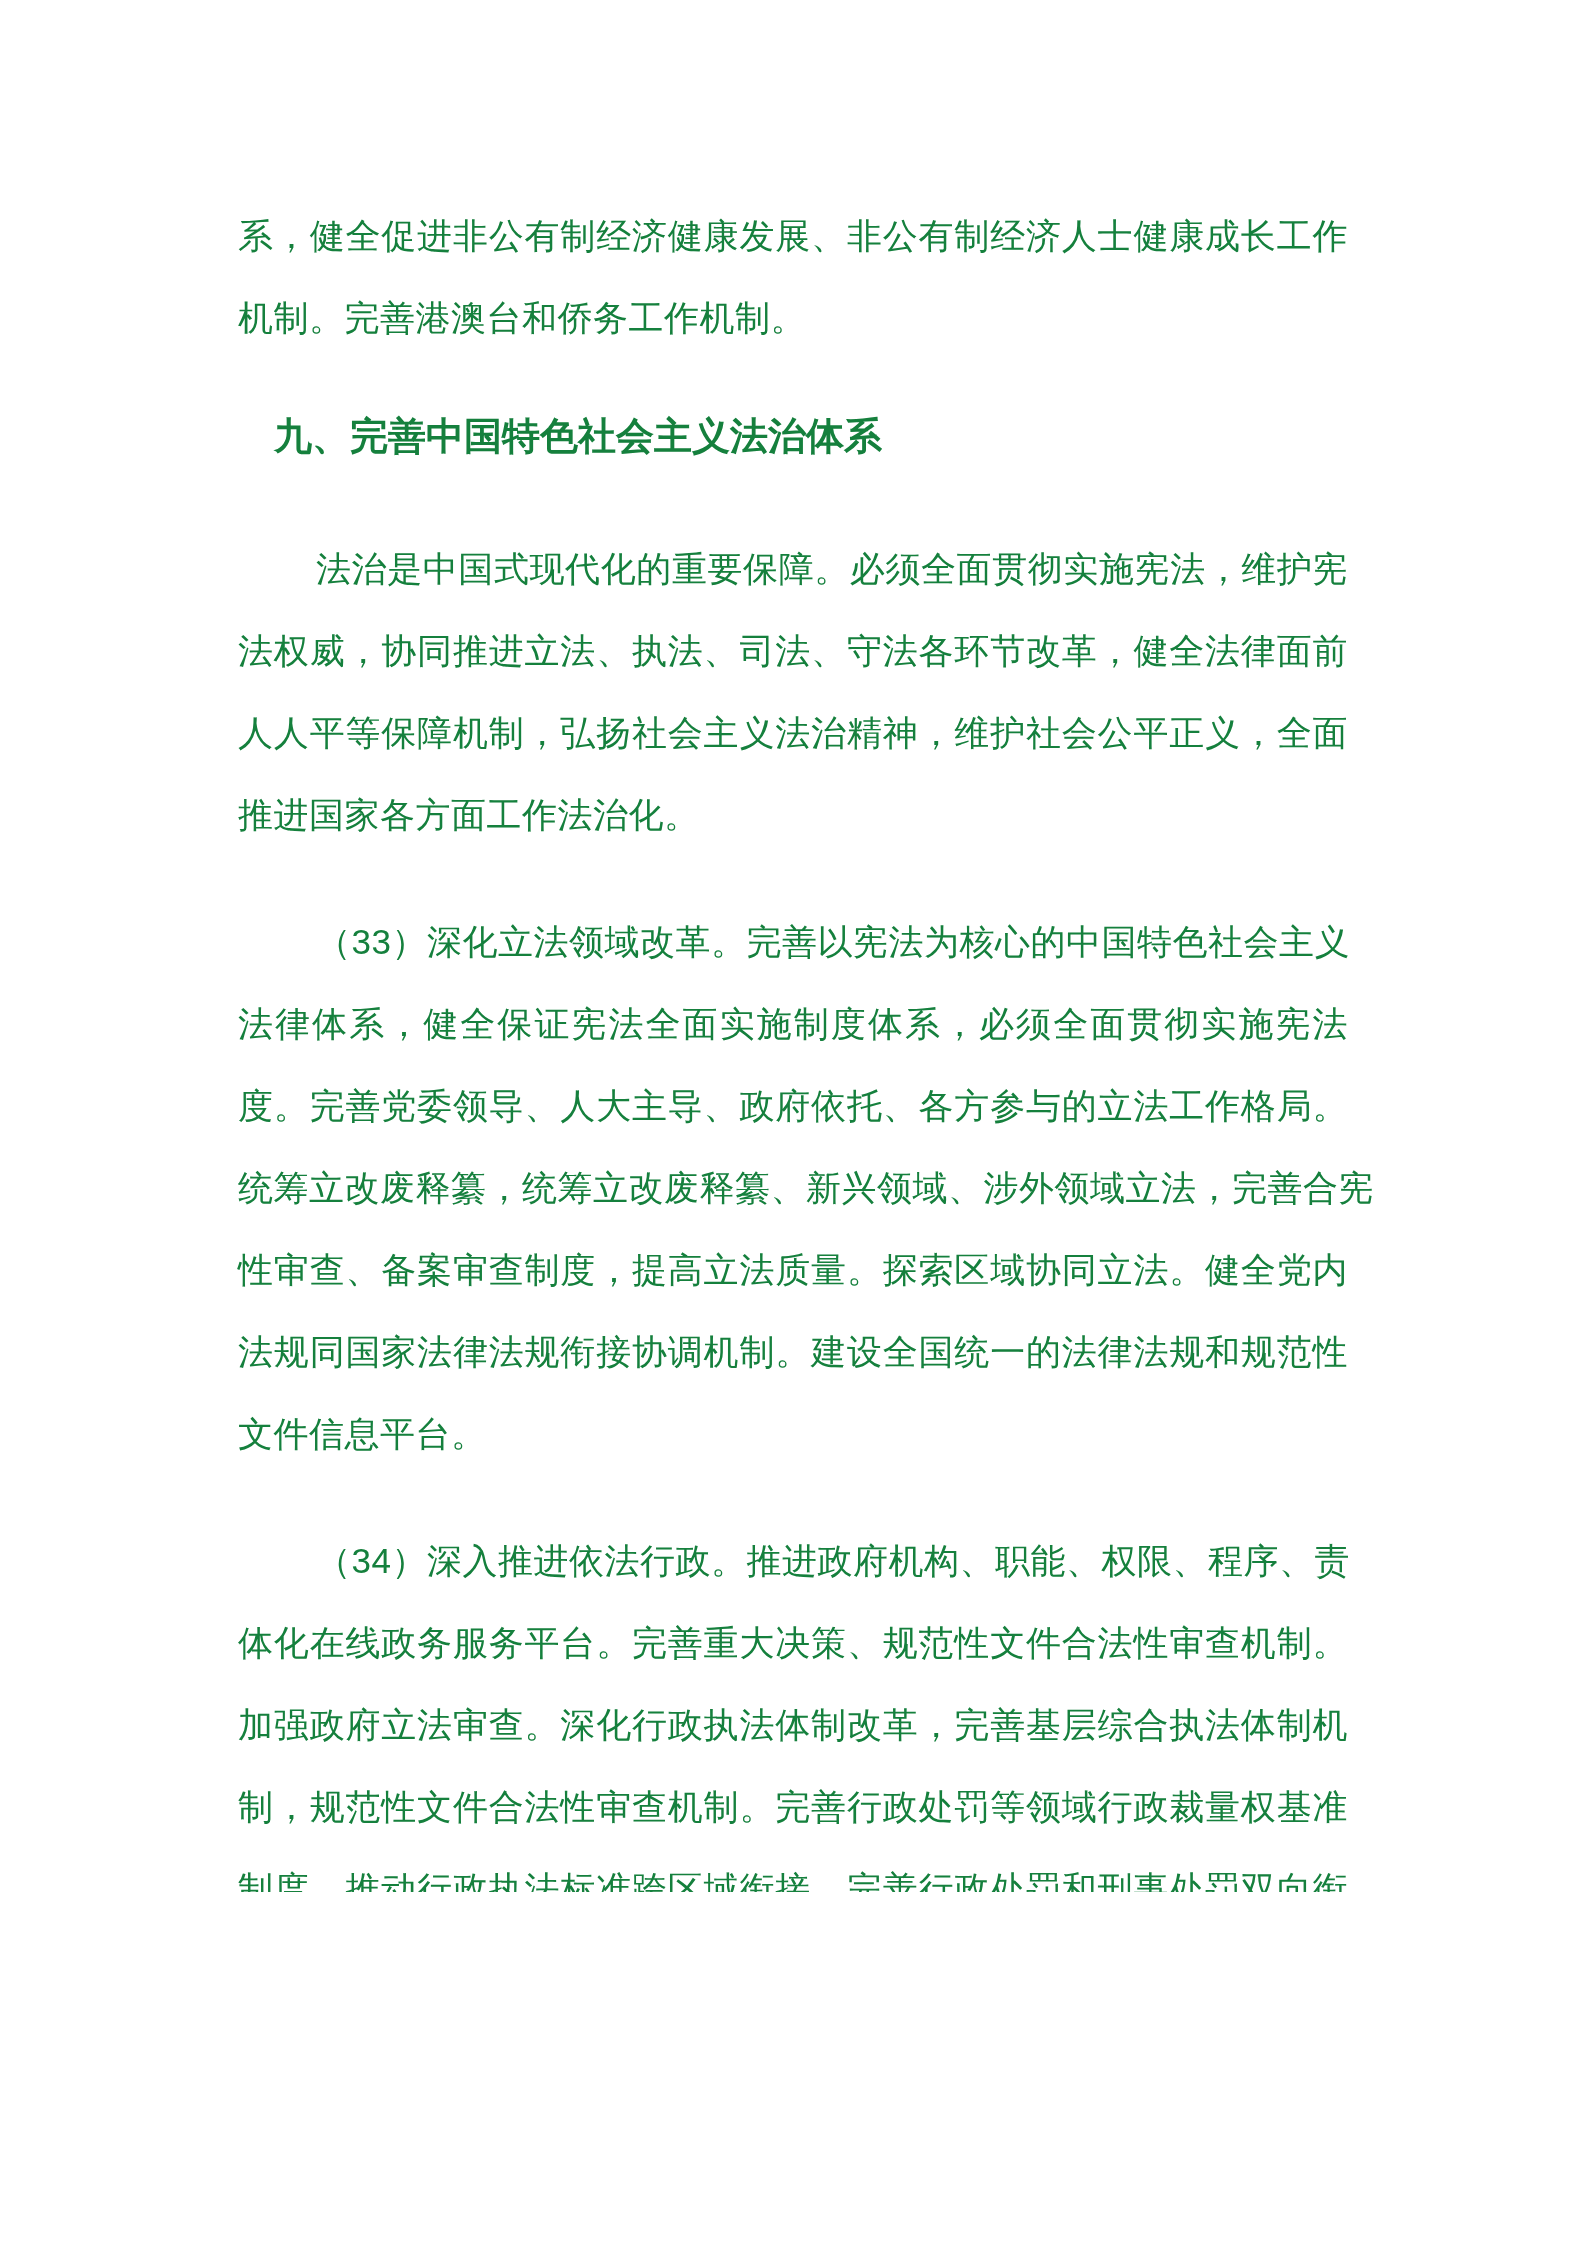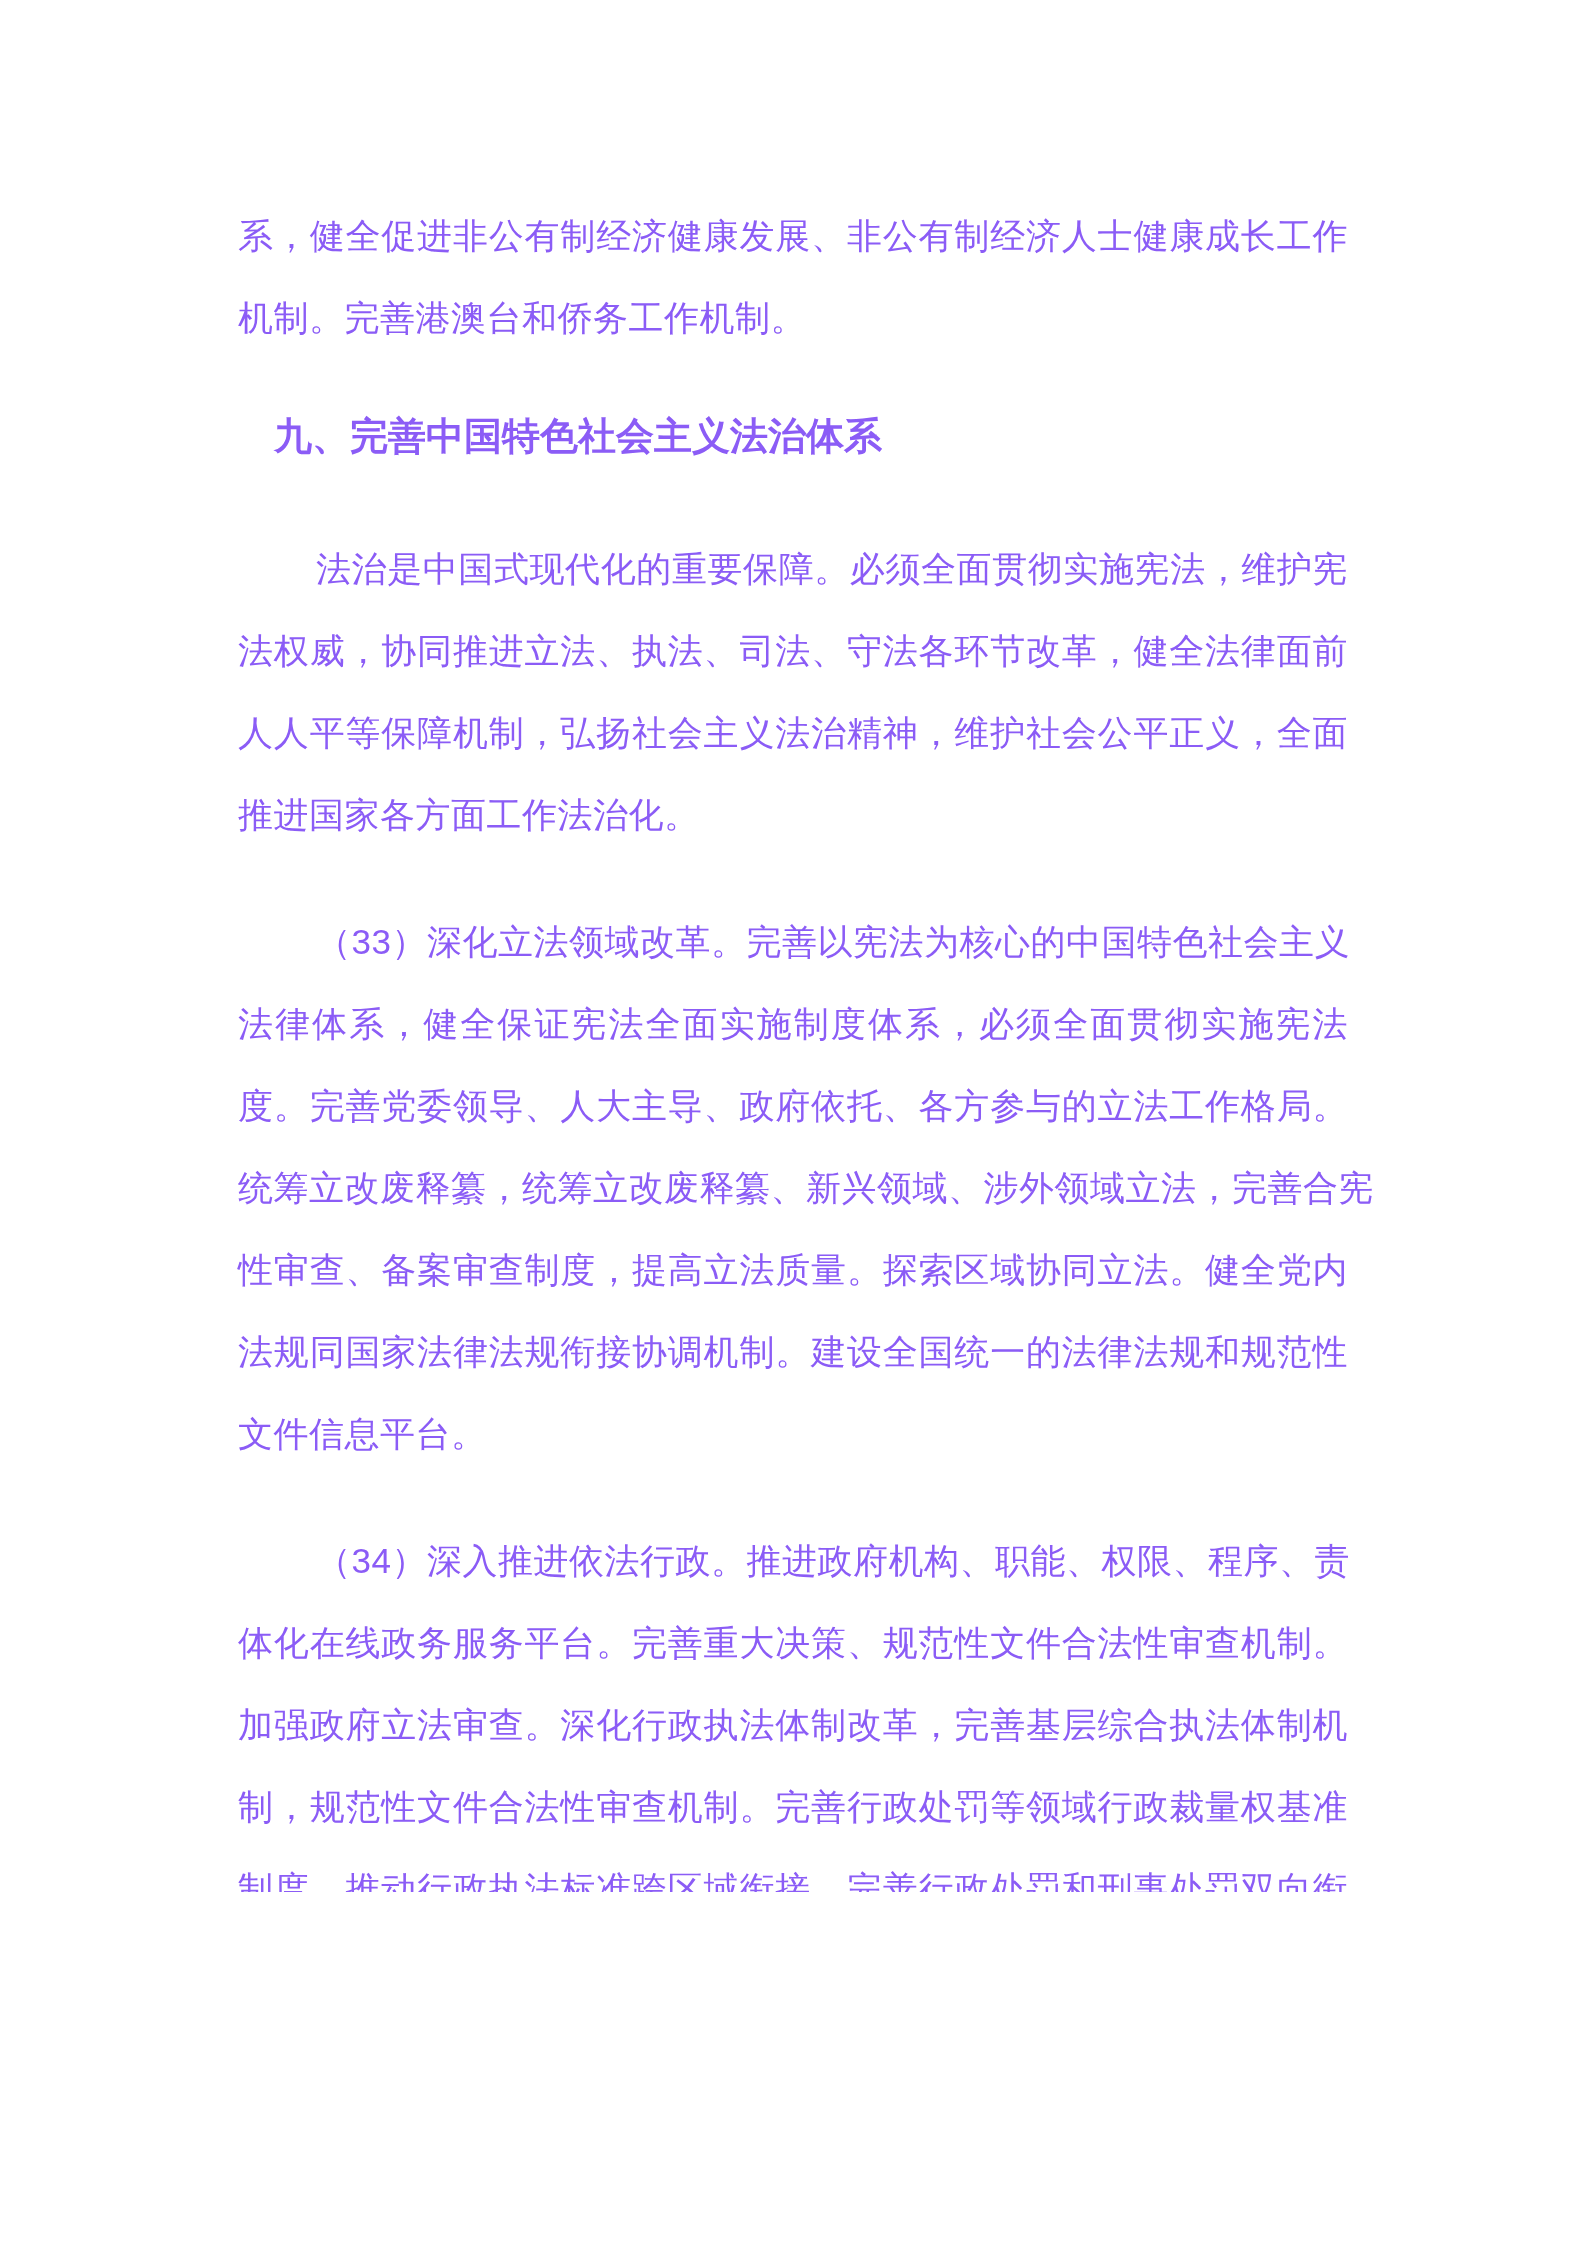--- a/index.html
+++ b/index.html
@@ -7,21 +7,21 @@
     padding: 0;
     background: #ffffff;
   }
   .page {
     position: relative;
     width: 1587px;
     height: 1892px;
     background: #ffffff;
     overflow: hidden;
     font-family: "Liberation Sans", "DejaVu Sans", sans-serif;
-    color: #8b5cf6;
+    color: #15803d;
   }
   .content {
     position: absolute;
     left: 238px;
     top: 195px;
     width: 1110px;
   }
   .line {
     height: 82px;
     line-height: 82px;

